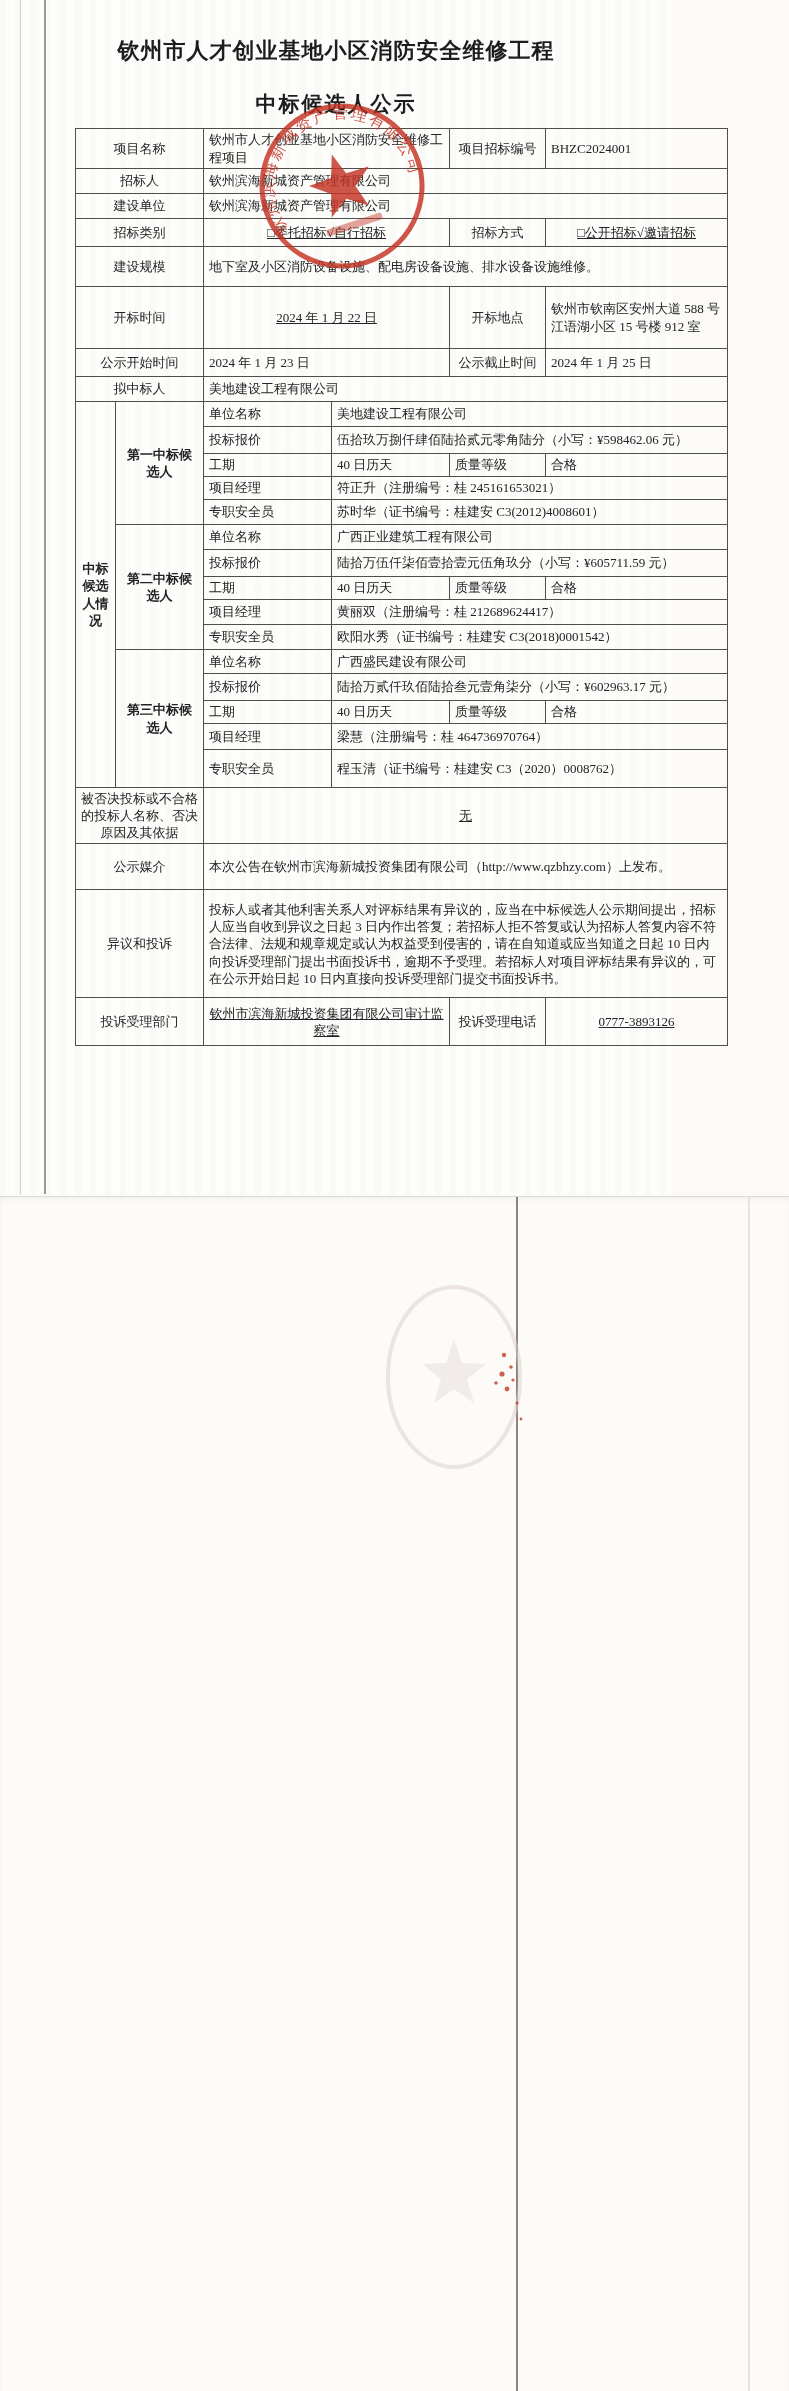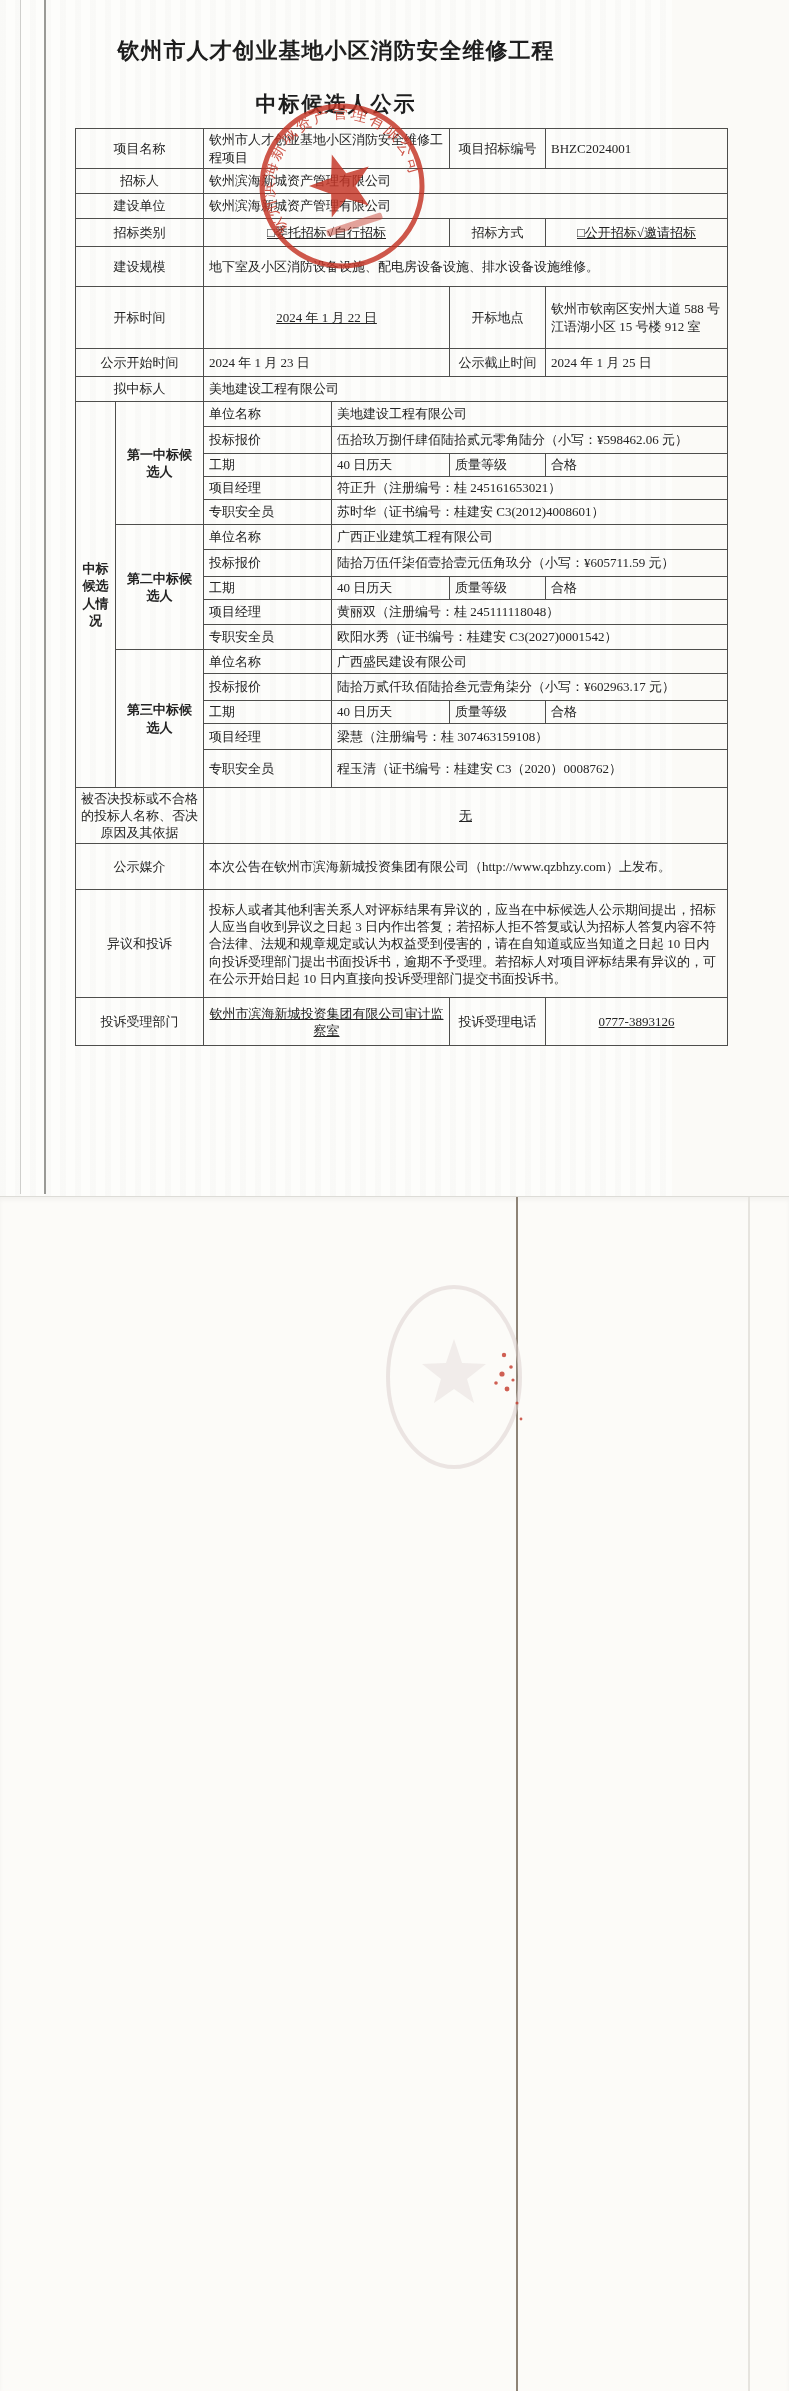--- a/index.html
+++ b/index.html
@@ -177,45 +177,45 @@
         <td colspan="3">陆拾万伍仟柒佰壹拾壹元伍角玖分（小写：¥605711.59 元）</td>
       </tr>
       <tr style="height:23px">
         <td class="lab3">工期</td>
         <td>40 日历天</td>
         <td class="lab3">质量等级</td>
         <td>合格</td>
       </tr>
       <tr style="height:25px">
         <td class="lab3">项目经理</td>
-        <td colspan="3">黄丽双（注册编号：桂 245111118048）</td>
+        <td colspan="3">黄丽双（注册编号：桂 212689624417）</td>
       </tr>
       <tr style="height:25px">
         <td class="lab3">专职安全员</td>
-        <td colspan="3">欧阳水秀（证书编号：桂建安 C3(2027)0001542）</td>
+        <td colspan="3">欧阳水秀（证书编号：桂建安 C3(2018)0001542）</td>
       </tr>
 
       <tr style="height:24px">
         <td class="rank" rowspan="5">第三中标候选人</td>
         <td class="lab3">单位名称</td>
         <td colspan="3">广西盛民建设有限公司</td>
       </tr>
       <tr style="height:27px">
         <td class="lab3">投标报价</td>
         <td colspan="3">陆拾万贰仟玖佰陆拾叁元壹角柒分（小写：¥602963.17 元）</td>
       </tr>
       <tr style="height:23px">
         <td class="lab3">工期</td>
         <td>40 日历天</td>
         <td class="lab3">质量等级</td>
         <td>合格</td>
       </tr>
       <tr style="height:26px">
         <td class="lab3">项目经理</td>
-        <td colspan="3">梁慧（注册编号：桂 307463159108）</td>
+        <td colspan="3">梁慧（注册编号：桂 464736970764）</td>
       </tr>
       <tr style="height:38px">
         <td class="lab3">专职安全员</td>
         <td colspan="3">程玉清（证书编号：桂建安 C3（2020）0008762）</td>
       </tr>
 
       <tr style="height:56px">
         <td class="lab" colspan="2">被否决投标或不合格的投标人名称、否决原因及其依据</td>
         <td class="ctr" colspan="4">无</td>
       </tr>

